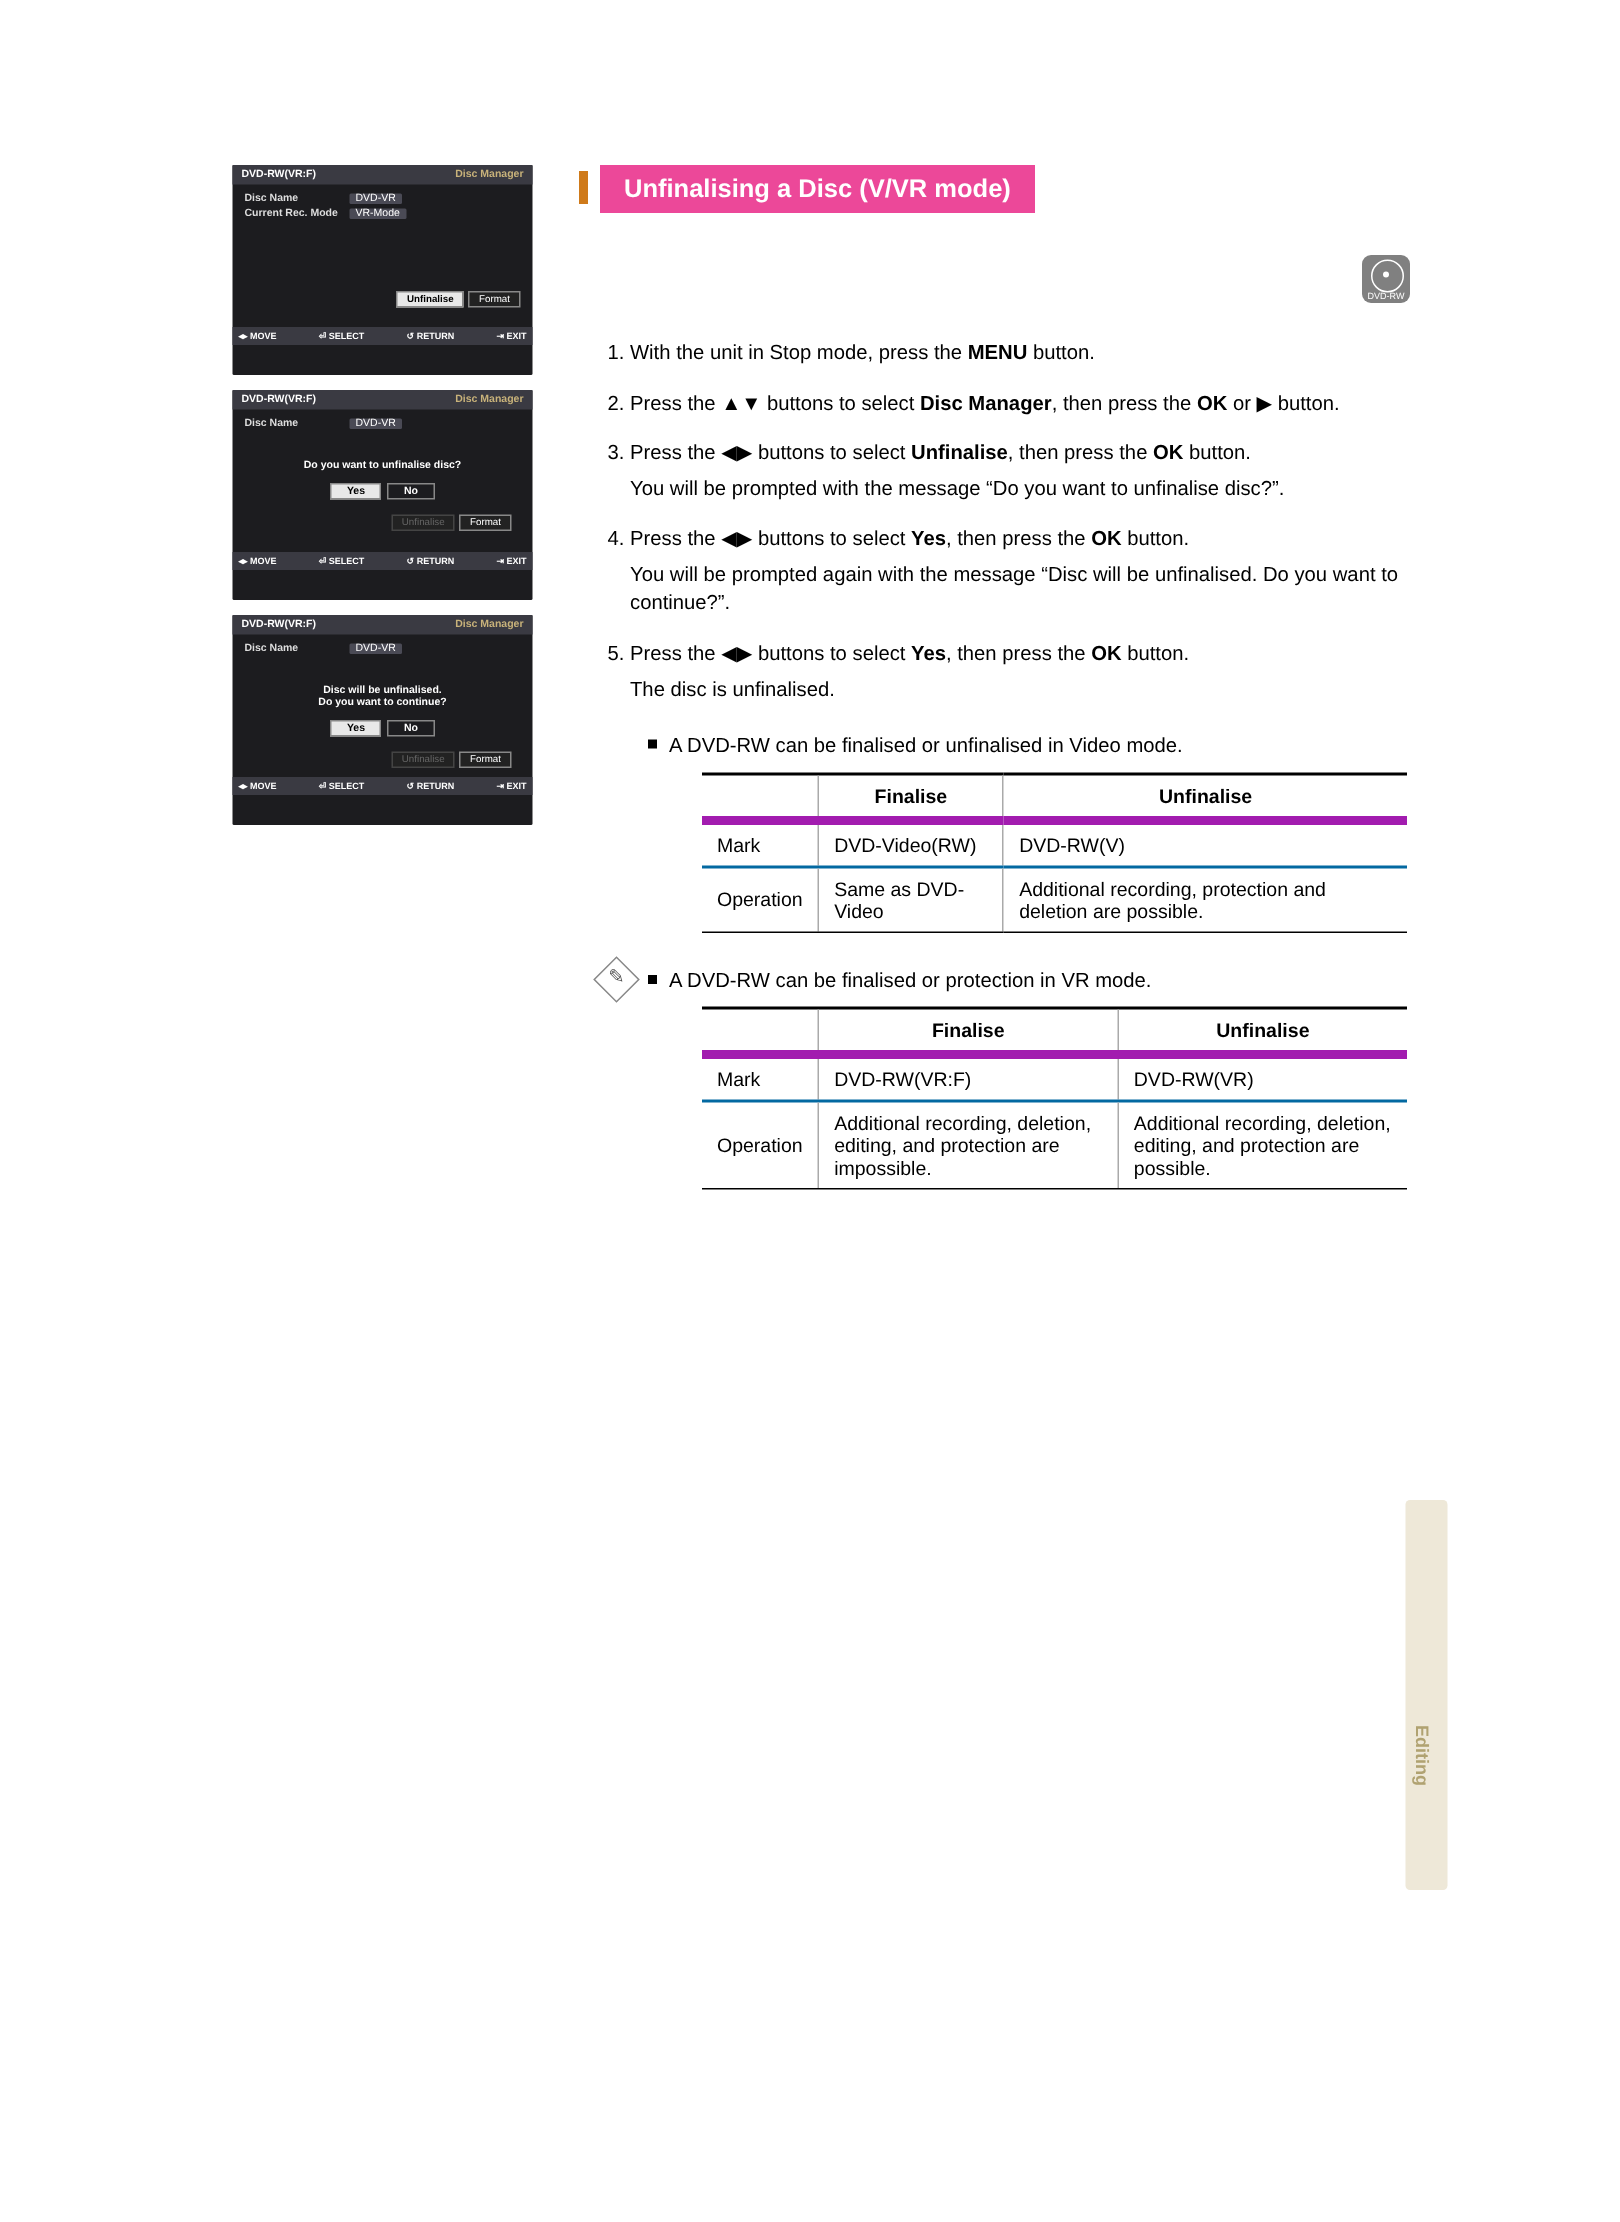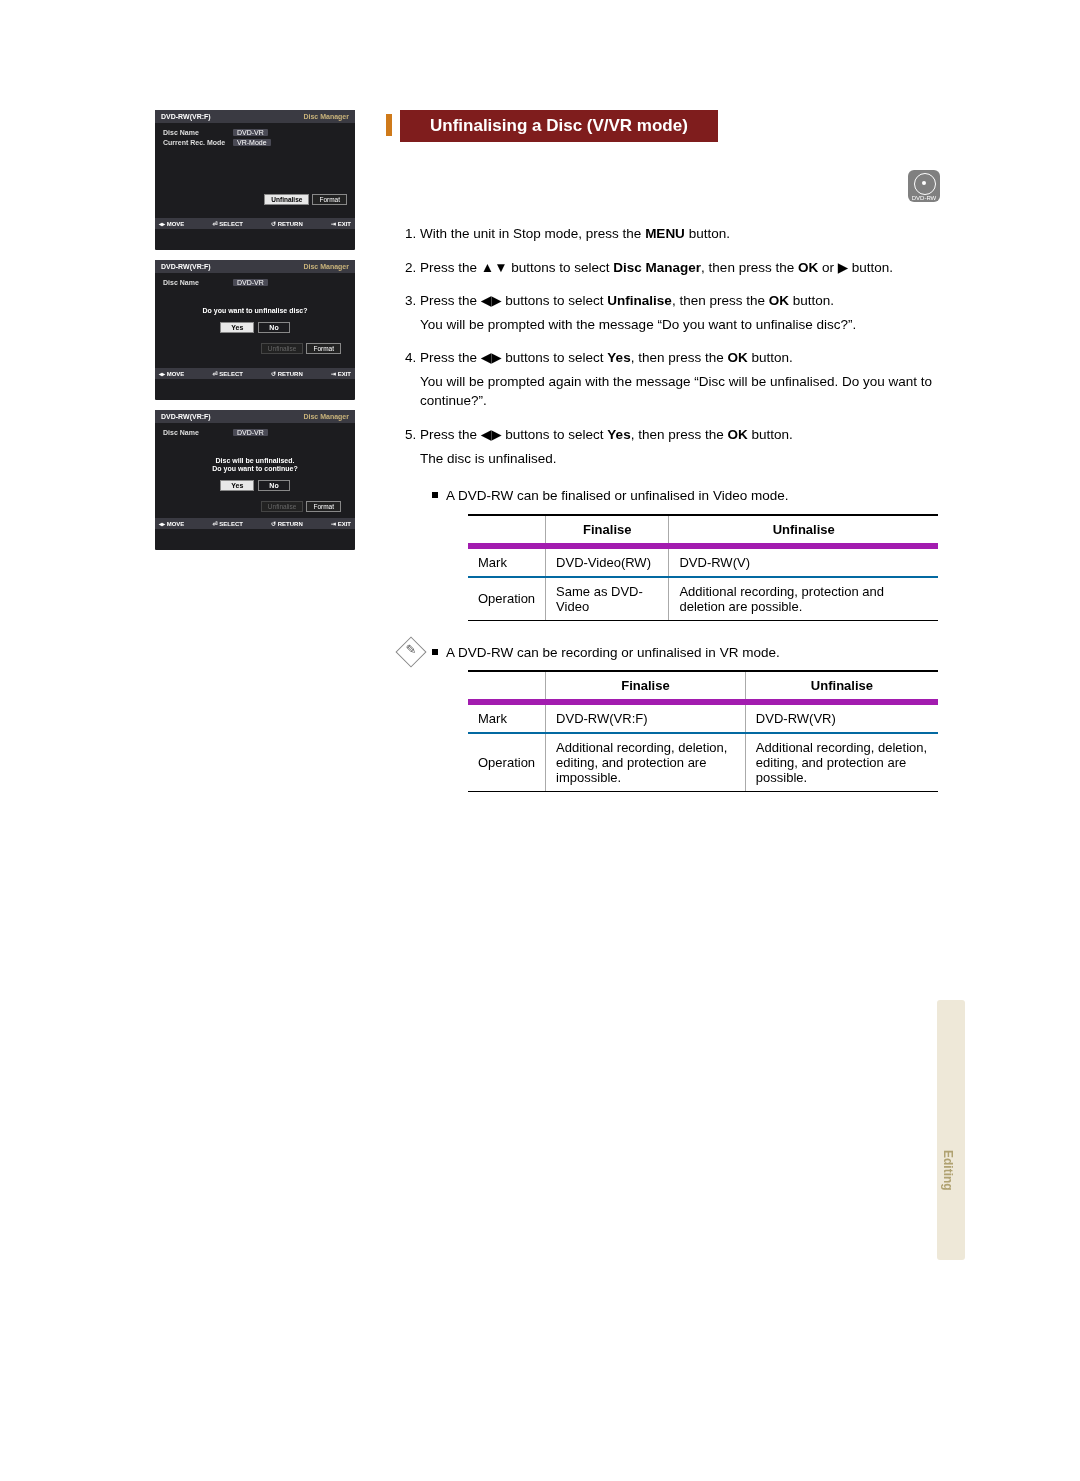--- a/index.html
+++ b/index.html
@@ -66,25 +66,25 @@
   }
   .osd-dialog .msg { font-weight:bold; margin-bottom:8px;}
   .osd-dialog .msg2 { font-weight:bold; line-height:1.2; margin-bottom:6px;}
   .yn { display:inline-block; border:1px solid #888; padding:1px 10px; margin:0 2px; font-size:7px; font-weight:bold;}
   .yn.sel { background:#e8e8e8; color:#000;}
   .osd-bot-btns { text-align:right; margin-top:10px; padding-right:6px;}
   .right-col {
     margin-left: 245px;
   }
   .section-bar {
-    background: #7f1d1d;
+    background: #ec4899;
     color: #fff;
     font-weight: bold;
     font-size: 17px;
-    padding: 6px 30px;
+    padding: 6px 16px;
     display: inline-block;
     position: relative;
   }
   .section-head { margin-bottom: 28px; position:relative;}
   .accent {
     position:absolute;
     left:-14px;
     top:4px;
     width:6px;
     height:22px;
@@ -304,21 +304,21 @@
             <td>DVD-RW(V)</td>
           </tr>
           <tr>
             <td>Operation</td>
             <td>Same as DVD-Video</td>
             <td>Additional recording, protection and deletion are possible.</td>
           </tr>
         </tbody>
           </table>
 
-        <div class="bullet">A DVD-RW can be recording or unfinalised in VR mode.</div>
+        <div class="bullet">A DVD-RW can be finalised or protection in VR mode.</div>
 
         <table class="cmp">
           <tbody>
               <tr class="headr">
             <th></th>
             <th>Finalise</th>
             <th>Unfinalise</th>
           </tr>
           <tr>
             <td>Mark</td>

